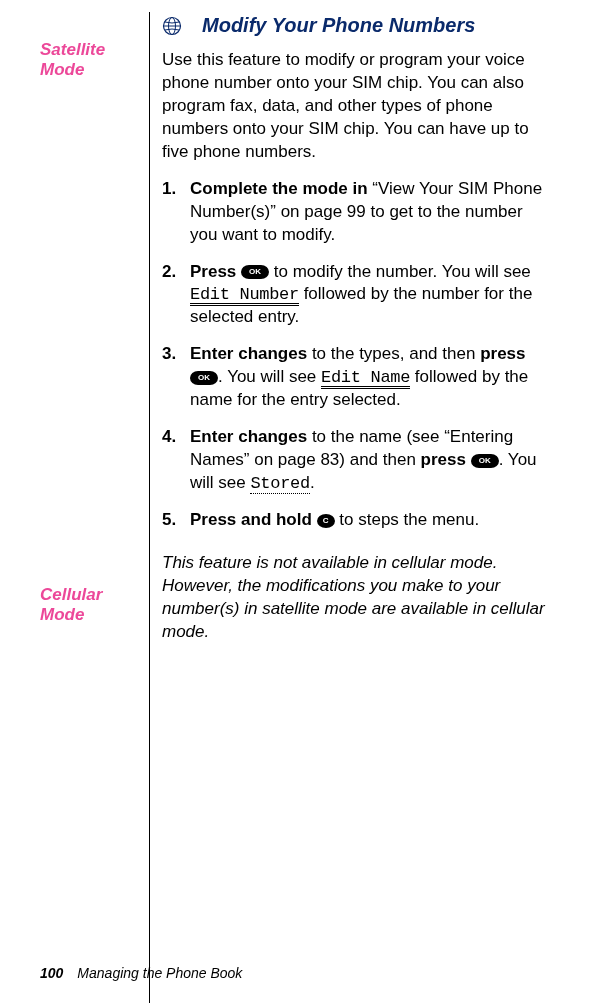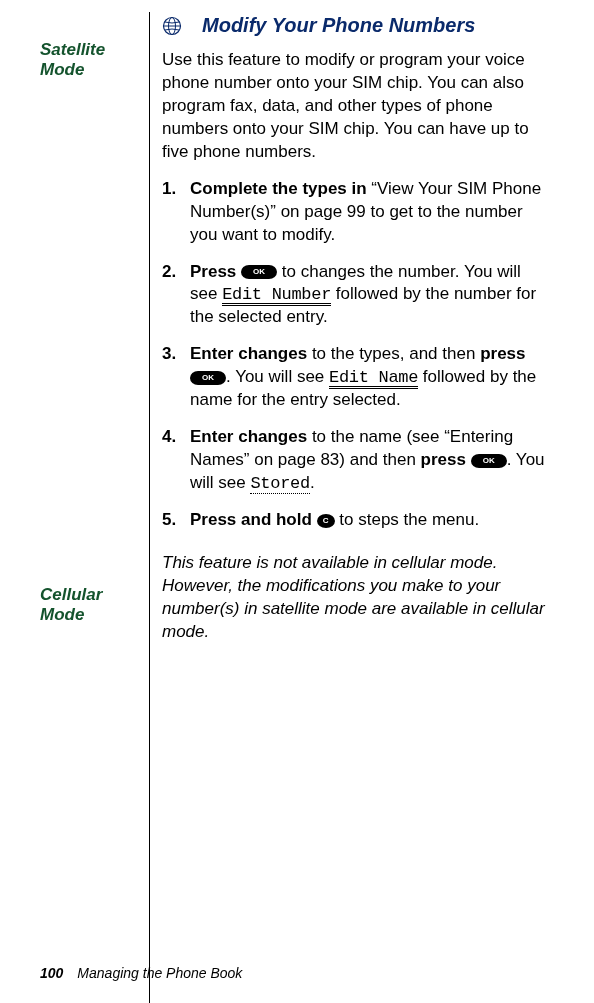--- a/index.html
+++ b/index.html
@@ -25,21 +25,21 @@
     .side-col {
       width: 110px;
       flex-shrink: 0;
       border-right: 1px solid #000;
       padding-right: 12px;
       padding-top: 28px;
     }
     .side-label {
       font-style: italic;
       font-weight: bold;
-      color: #14532d;
+      color: #ec4899;
       font-size: 17px;
       line-height: 1.2;
       margin-bottom: 16px;
     }
     .main-col {
       flex: 1;
       padding-top: 0;
     }
     .heading {
       font-style: italic;
@@ -78,21 +78,21 @@
       line-height: 1;
     }
     .pixel-dotted {
       display: inline-block;
       border-bottom: 1px dotted #000;
       line-height: 1;
       padding-bottom: 1px;
     }
     .btn {
       display: inline-block;
-      width: 36px;
+      width: 28px;
       height: 14px;
       background: #000;
       color: #fff;
       border-radius: 8px / 7px;
       font-size: 8px;
       text-align: center;
       line-height: 14px;
       font-weight: bold;
       vertical-align: middle;
     }
@@ -129,25 +129,25 @@
           <path d="M2.8 14 Q10 12 17.2 14" fill="none" stroke="#0a2a6b" stroke-width="1"></path>
         </svg>
       </span>
       <span>Modify Your Phone Numbers</span>
     </div>
 
     <p class="intro">Use this feature to modify or program your voice phone number onto your SIM chip. You can also program fax, data, and other types of phone numbers onto your SIM chip. You can have up to five phone numbers.</p>
 
     <ol class="steps">
       <li>
-        <span class="b">Complete the types in</span><span> “View Your SIM Phone Number(s)” on page 99 to get to the number you want to modify.</span>
+        <span class="b">Complete the mode in</span><span> “View Your SIM Phone Number(s)” on page 99 to get to the number you want to modify.</span>
       </li>
       <li>
         <span class="b">Press</span>
-        <span class="btn">OK</span><span> to changes the number. You will see </span><span class="pixel-font pixel-double">Edit Number</span><span> followed by the number for the selected entry.</span>
+        <span class="btn">OK</span><span> to modify the number. You will see </span><span class="pixel-font pixel-double">Edit Number</span><span> followed by the number for the selected entry.</span>
       </li>
       <li>
         <span class="b">Enter changes</span><span> to the types, and then </span><span class="b">press</span>
         <span class="btn">OK</span><span>. You will see </span><span class="pixel-font pixel-double">Edit Name</span><span> followed by the name for the entry selected.</span>
       </li>
       <li>
         <span class="b">Enter changes</span><span> to the name (see “Entering Names” on page 83) and then </span><span class="b">press</span>
         <span class="btn">OK</span><span>. You will see </span><span class="pixel-font pixel-dotted">Stored</span><span>.</span>
       </li>
       <li>

